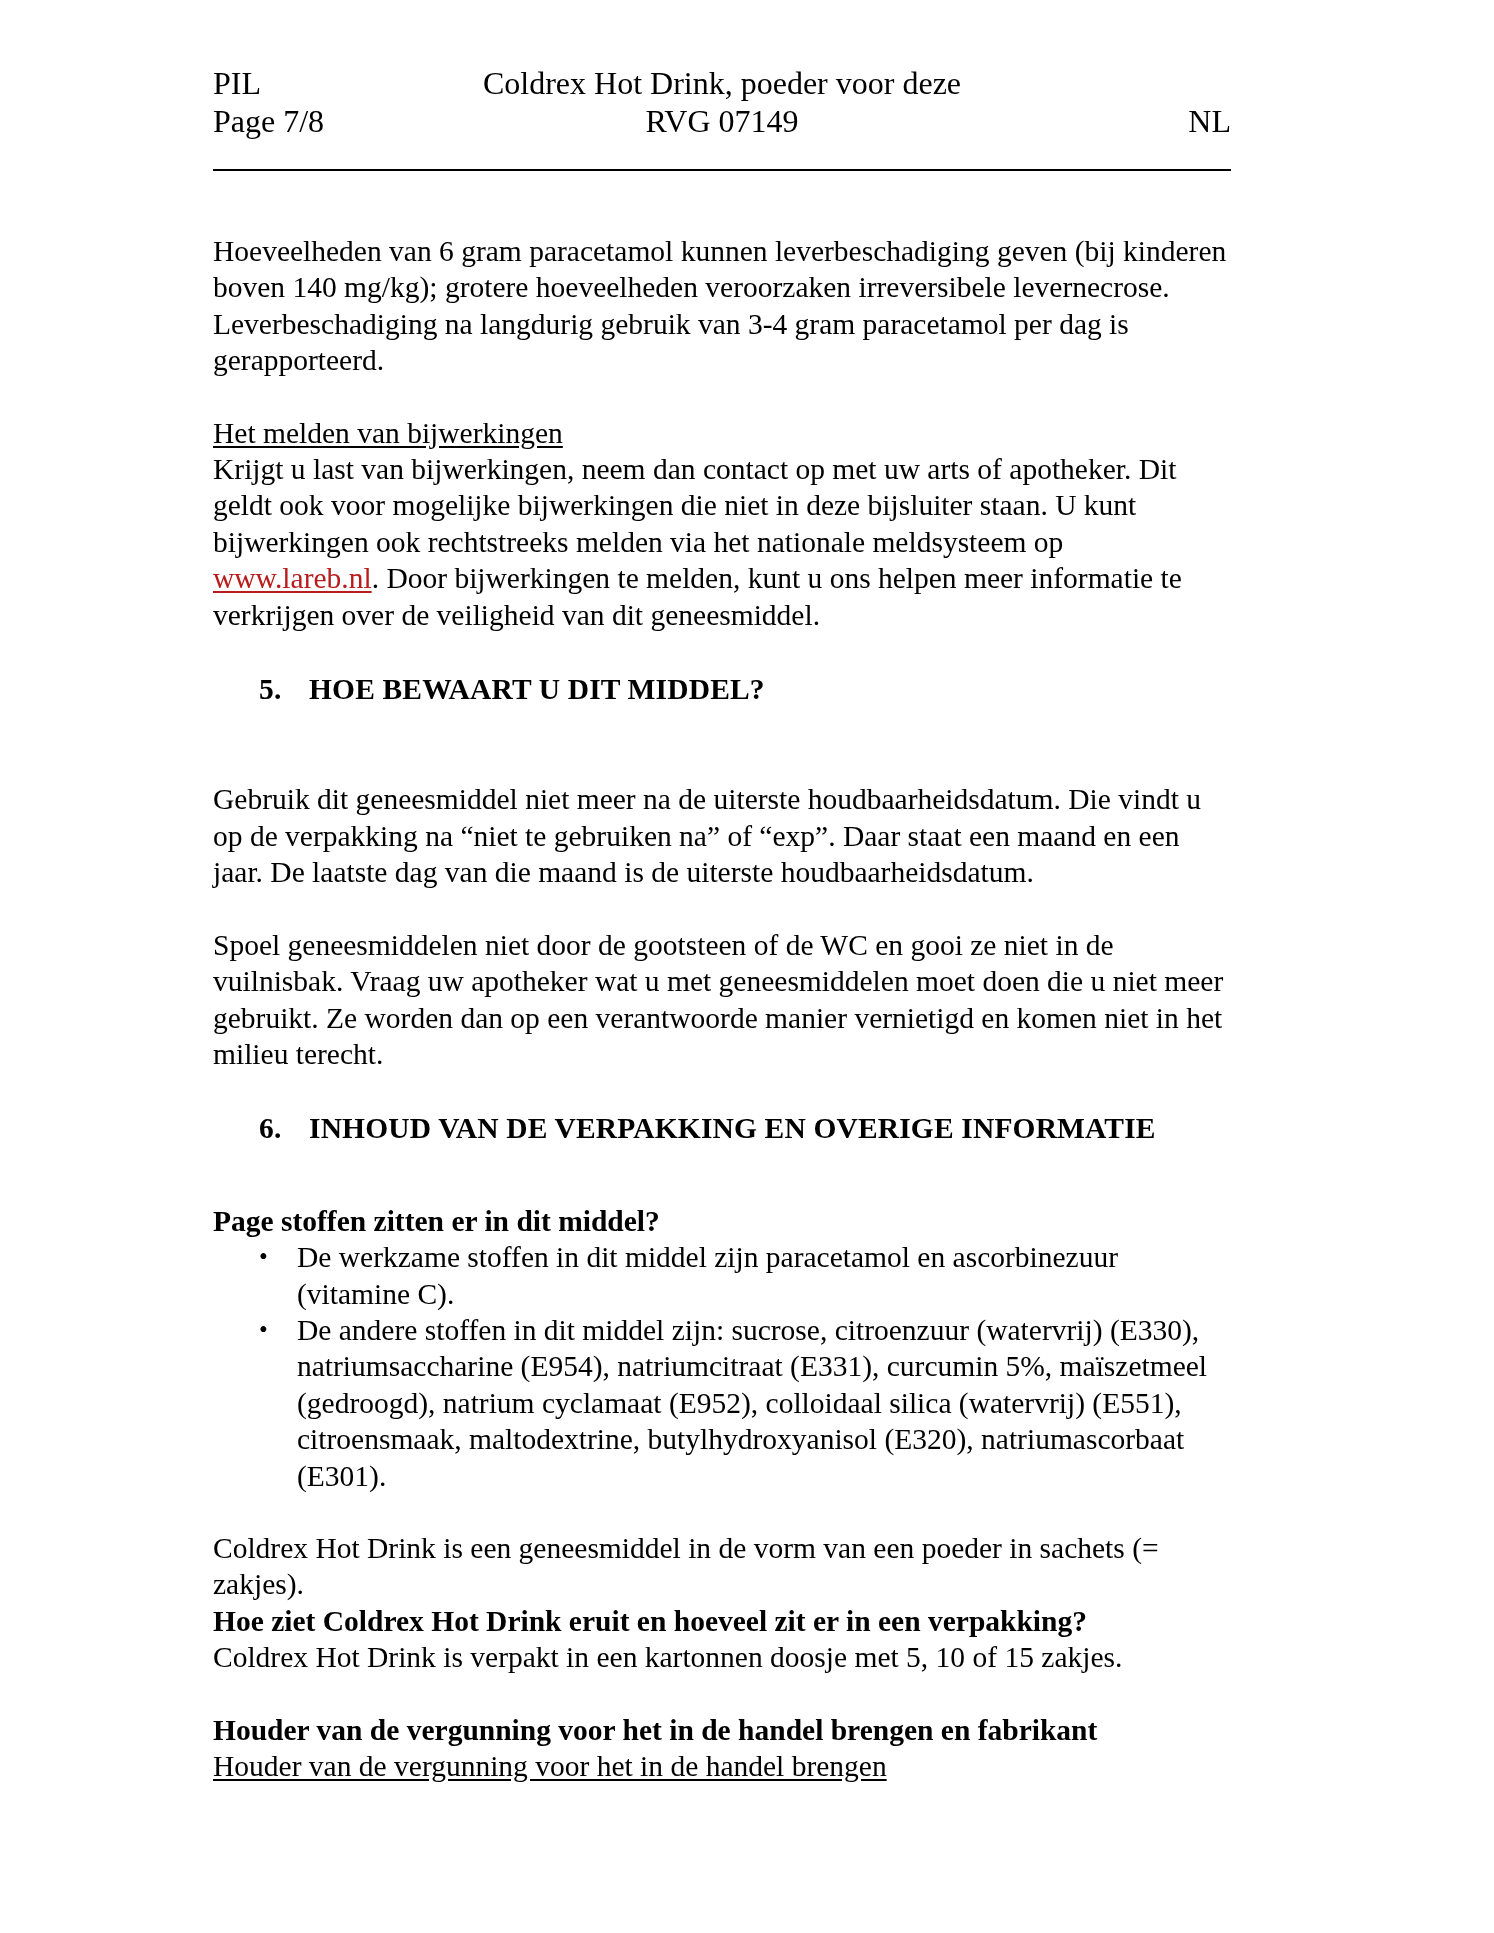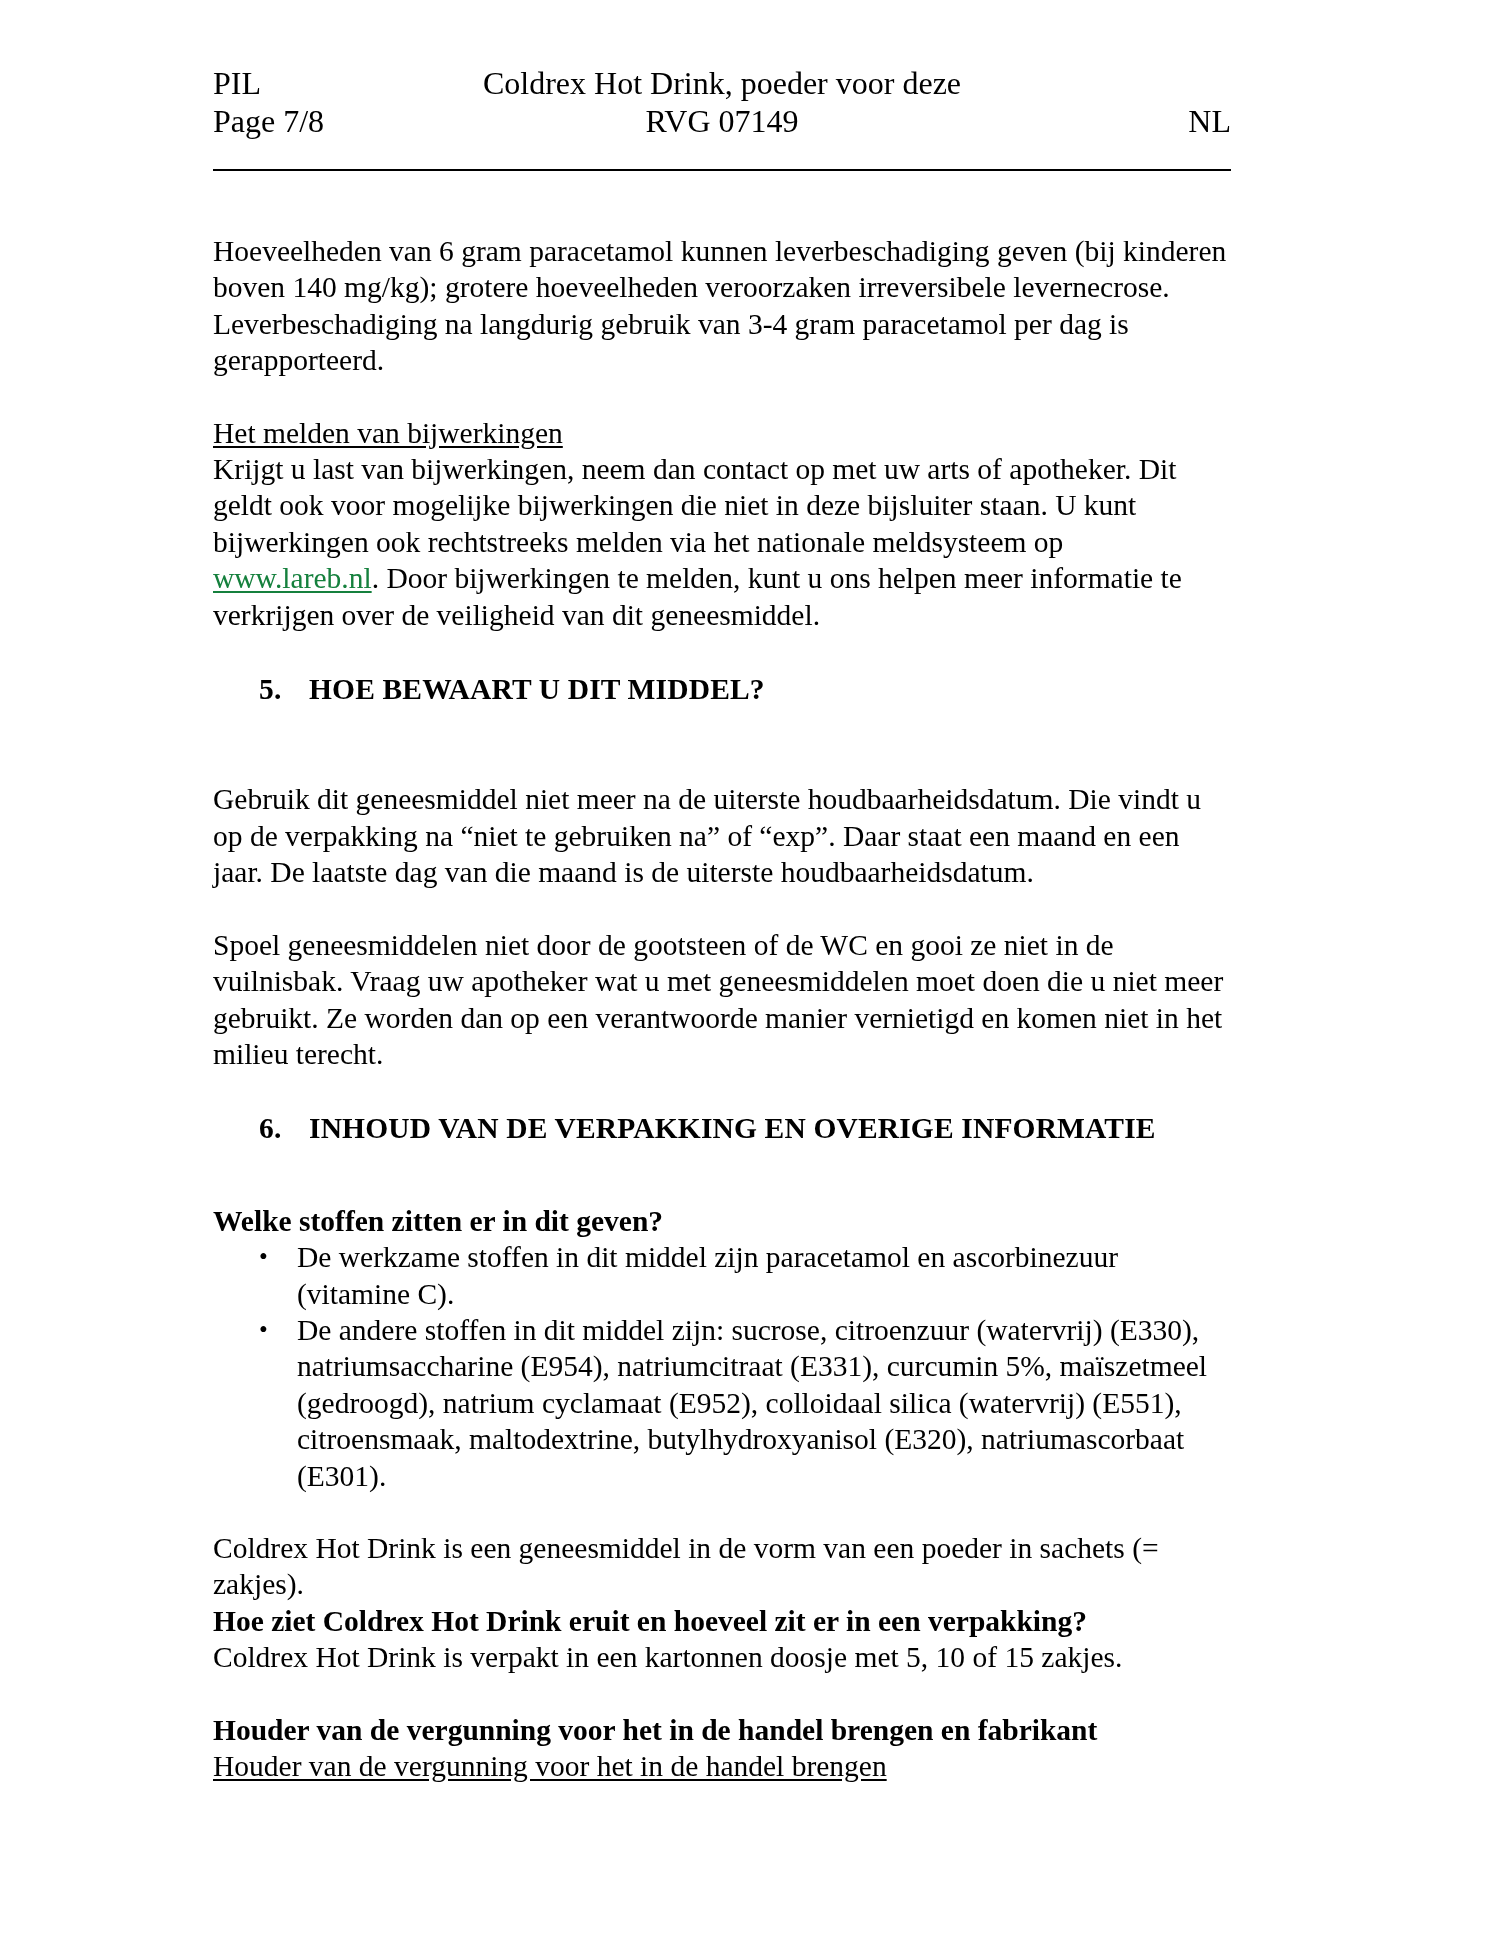--- a/index.html
+++ b/index.html
@@ -72,21 +72,21 @@
     margin: 0;
     padding: 0;
   }
   .gap-sm { height: 36px; }
   .gap-md { height: 38px; }
   .gap-lg { height: 46px; }
   .gap-xl { height: 56px; }
   .u { text-decoration: underline; text-underline-offset: 3px; }
   .b { font-weight: bold; }
   a.link {
-    color: #15803d;
+    color: #b91c1c;
     text-underline-offset: 3px;
   }
   
   .section-heading {
     font-weight: bold;
     font-size: 29.5px;
     line-height: 36.4px;
     letter-spacing: 0.15px;
     display: flex;
     margin: 0;
@@ -173,21 +173,21 @@
 
     <div class="gap-md"></div>
 
     <div class="section-heading">
       <span class="num">6.</span>
       <span class="txt">INHOUD VAN DE VERPAKKING EN OVERIGE INFORMATIE</span>
     </div>
 
     <div class="gap-xl"></div>
 
-    <p class="para b">Welke stoffen zitten er in dit geven?</p>
+    <p class="para b">Page stoffen zitten er in dit middel?</p>
 
     <ul class="bullets indented">
       <li>De werkzame stoffen in dit middel zijn paracetamol en ascorbinezuur (vitamine C).</li>
       <li>De andere stoffen in dit middel zijn: sucrose, citroenzuur (watervrij) (E330), natriumsaccharine (E954), natriumcitraat (E331), curcumin 5%, maïszetmeel (gedroogd), natrium cyclamaat (E952), colloidaal silica (watervrij) (E551), citroensmaak, maltodextrine, butylhydroxyanisol (E320), natriumascorbaat (E301).</li>
     </ul>
 
     <div class="gap-sm"></div>
 
     <p class="para">Coldrex Hot Drink is een geneesmiddel in de vorm van een poeder in sachets (= zakjes).</p>
     <p class="para b">Hoe ziet Coldrex Hot Drink eruit en hoeveel zit er in een verpakking?</p>

